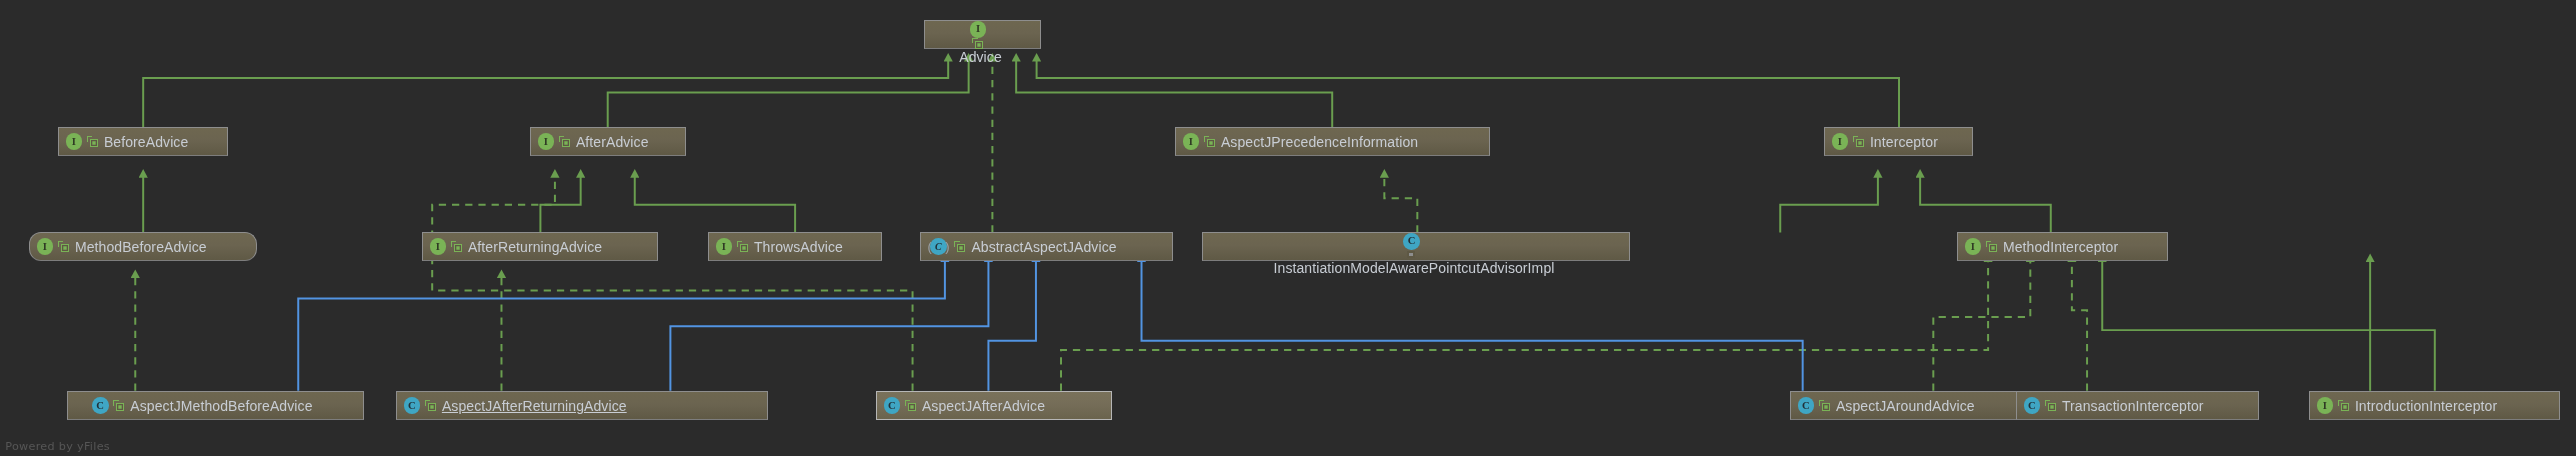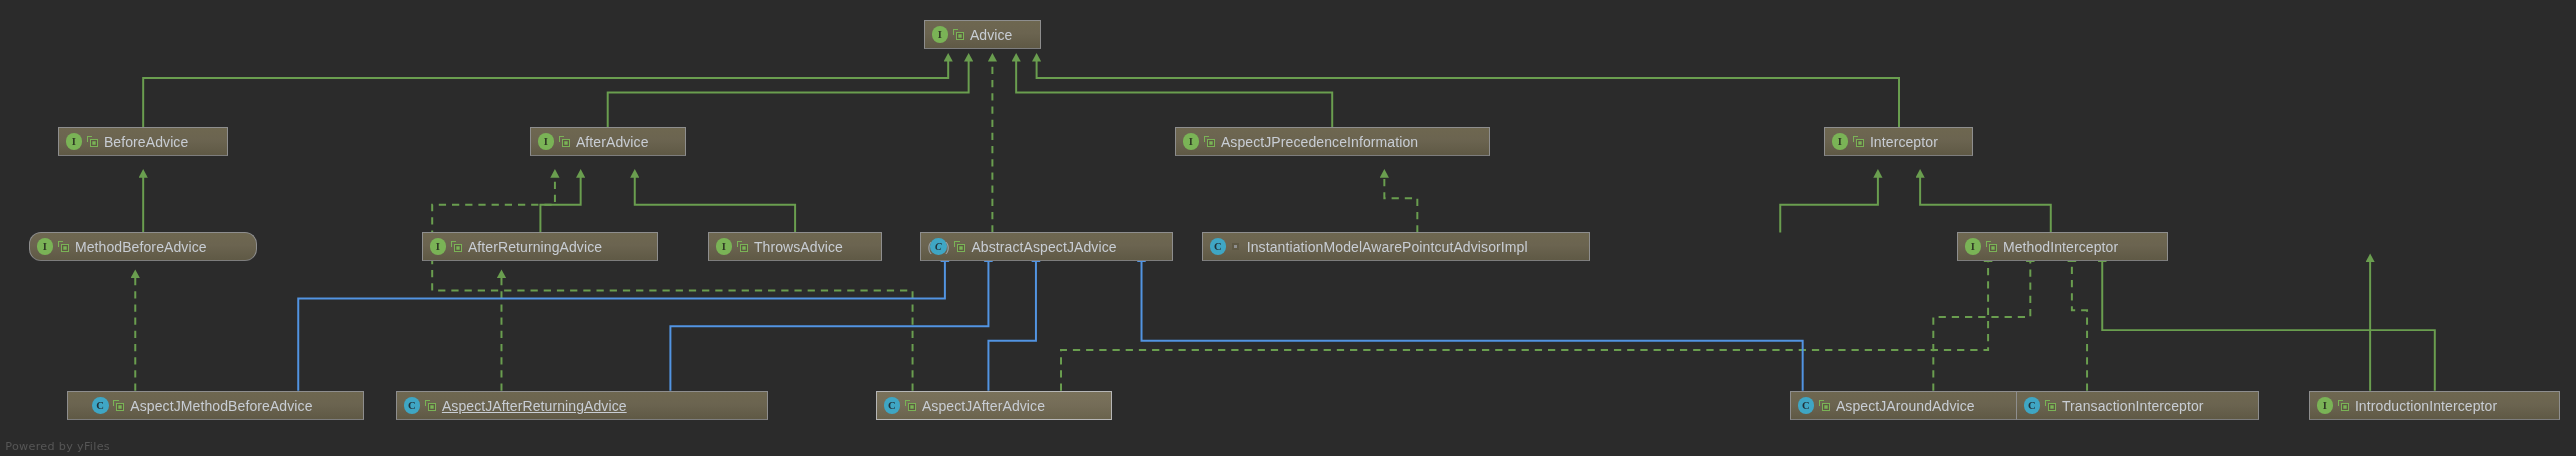--- a/index.html
+++ b/index.html
@@ -239,21 +239,21 @@
       <path d="M452,592 L452,452 L1432,452 L1432,396"></path>
 
       <path d="M1016,592 L1016,494 L1498,494 L1498,396"></path>
 
       <path d="M1498,592 L1498,516 L1570,516 L1570,396"></path>
 
       <path d="M2732,592 L2732,516 L1730,516 L1730,396"></path>
     </g>
   </svg>
 
-  <div class="node" style="left: 924px; top: 20px; width: 117px;">
+  <div class="node" style="left: 924px; top: 20px; width: 117px; flex-direction: column;">
       <span class="ico ico-iface"></span>
       <span class="ico ico-pkg"></span>
       <span class="node-label">Advice</span>
     </div>
     <div class="node" style="left: 58px; top: 127px; width: 170px;">
       <span class="ico ico-iface"></span>
       <span class="ico ico-pkg"></span>
       <span class="node-label">BeforeAdvice</span>
     </div>
     <div class="node" style="left: 530px; top: 127px; width: 156px;">
@@ -288,21 +288,21 @@
     </div>
     <div class="node" style="left: 920px; top: 232px; width: 253px;">
       <span class="ico ico-abstract">
         <span class="par l">(</span>
         <span class="disc"></span>
         <span class="par r">)</span>
       </span>
       <span class="ico ico-pkg"></span>
       <span class="node-label">AbstractAspectJAdvice</span>
     </div>
-    <div class="node" style="left: 1202px; top: 232px; width: 388px;">
+    <div class="node" style="left: 1202px; top: 232px; width: 428px; flex-direction: column;">
       <span class="ico ico-class"></span>
       <span class="ico ico-sq"></span>
       <span class="node-label">InstantiationModelAwarePointcutAdvisorImpl</span>
     </div>
     <div class="node" style="left: 1945px; top: 232px; width: 211px; margin-left: 12px;">
       <span class="ico ico-iface"></span>
       <span class="ico ico-pkg"></span>
       <span class="node-label">MethodInterceptor</span>
     </div>
     <div class="node" style="left: 67px; top: 391px; width: 297px; padding-left: 24px;">

